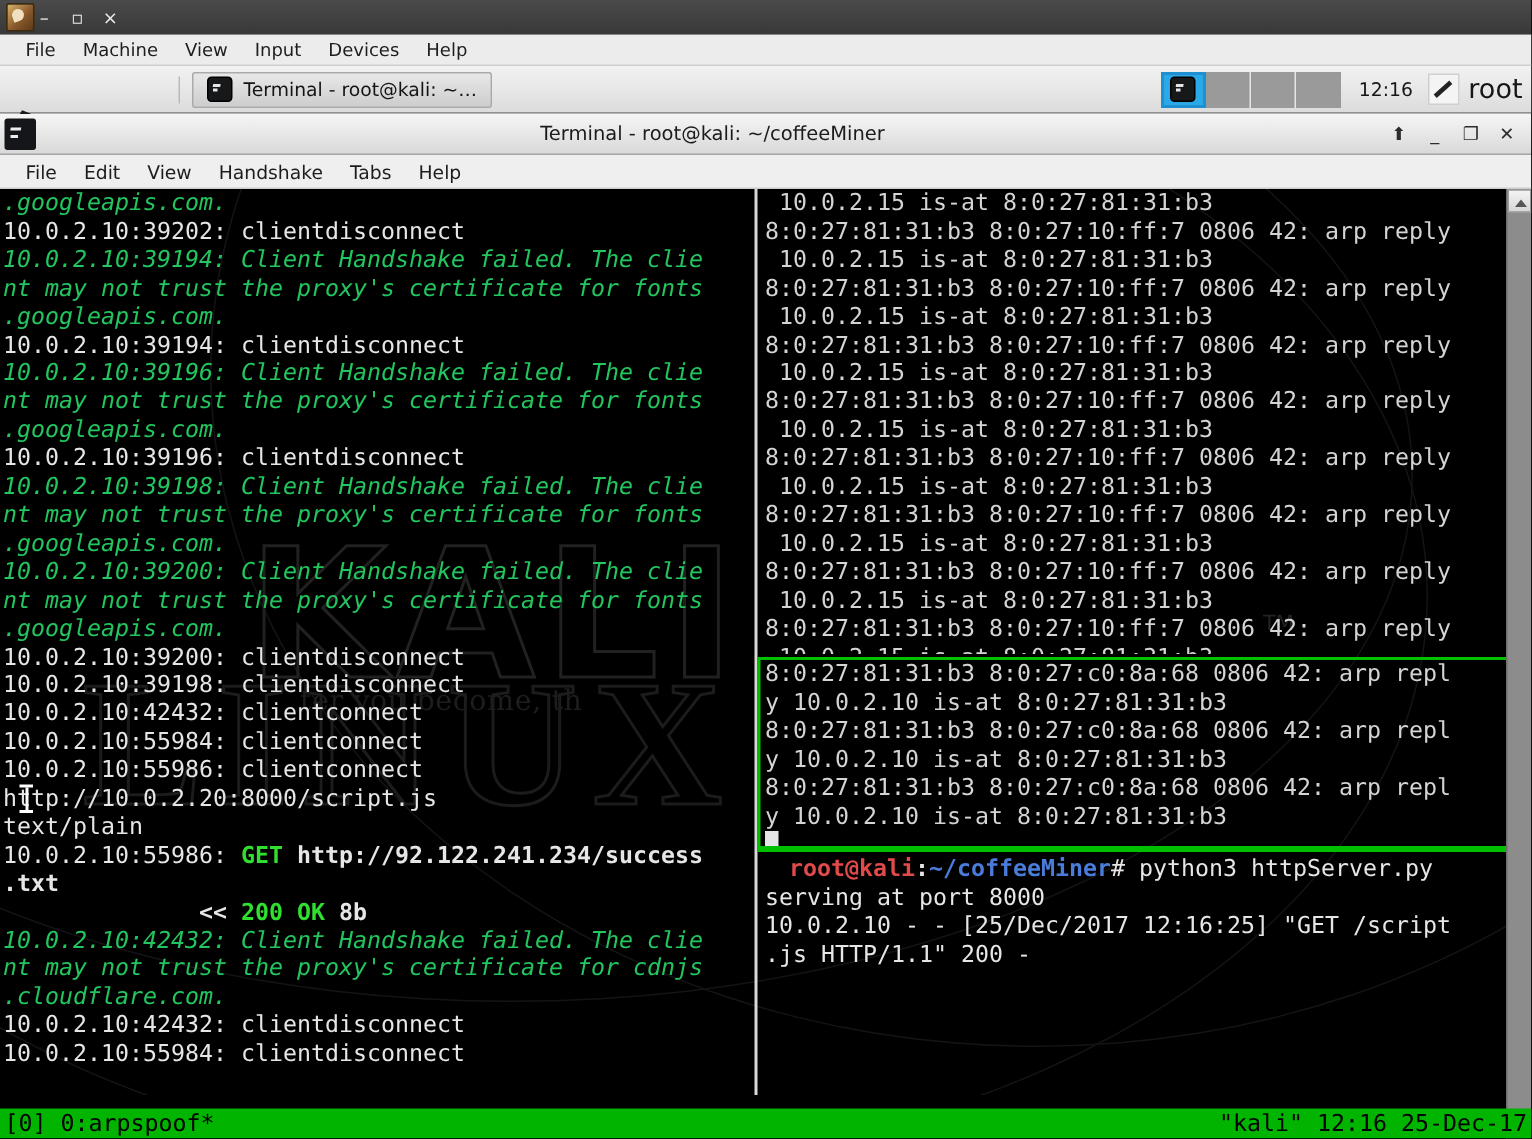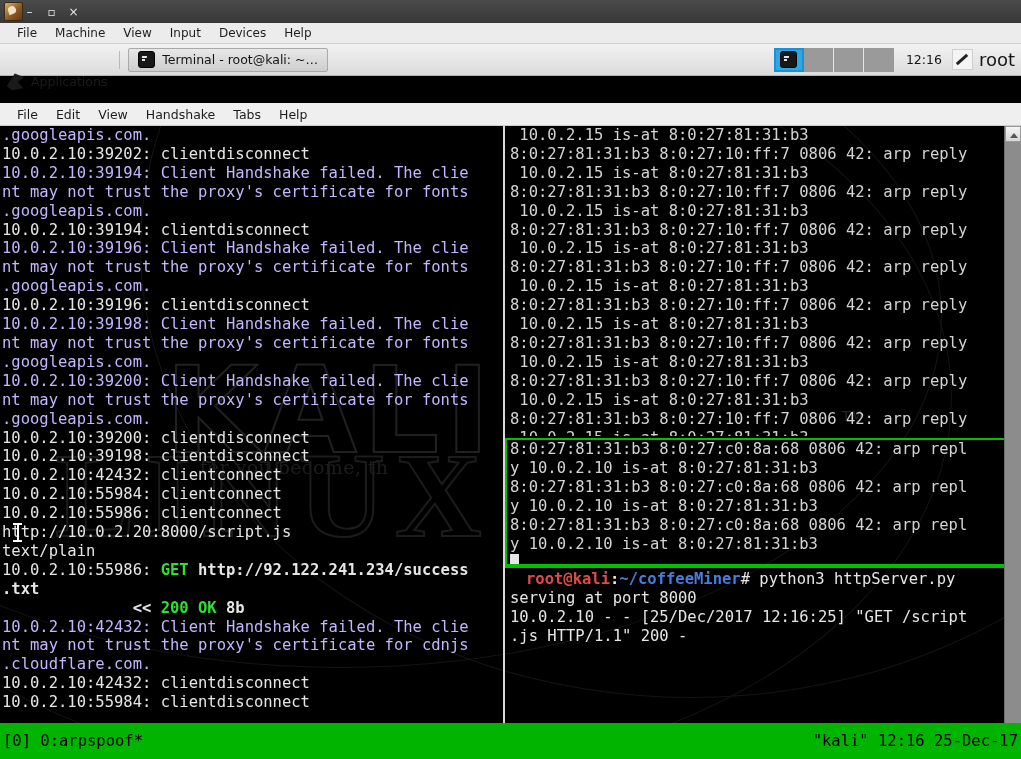--- a/index.html
+++ b/index.html
@@ -179,21 +179,21 @@
   .gdiv-top{position:absolute;left:505px;top:440px;width:499px;height:2px;background:#00c000;}
   .pane-rb{left:507px;top:444px;width:497px;height:160px;padding-left:3px;}
 
   pre.tt{
     margin:0;padding:0;
     font-family:"DejaVu Sans Mono","Liberation Mono",monospace;
     font-size:15.5px;line-height:18.9px;
     color:#d4d4d4;white-space:pre;letter-spacing:0;
   }
   .c-white{color:#e6e6e6;}
-  .c-orange{color:#c4b5fd;}
+  .c-orange{color:#22c55e;font-style:italic;}
   .c-green{color:#2fe02f;}
   .c-red{color:#e04a4a;margin-left:16px;}
   .c-blue{color:#4a7ddb;}
   .c-bold{font-weight:bold;}
   .cursor-block{
     display:inline-block;width:9px;height:16px;background:#e6e6e6;vertical-align:-3px;
   }
 
   
   .term-scroll{
@@ -205,21 +205,21 @@
     background:linear-gradient(to bottom,#f4f4f4,#d6d6d6);
     border:1px solid #9a9a9a;box-sizing:border-box;cursor:default;
   }
   .scroll-up:after{
     content:"";position:absolute;left:4px;top:6px;
     border-left:4px solid transparent;border-right:4px solid transparent;border-bottom:5px solid #555;
   }
 
   
   .tmux-status{
-    position:absolute;left:0;bottom:0;width:1021px;height:36px;
+    position:absolute;left:0;bottom:0;width:1021px;height:20px;
     background:#00b400;display:flex;align-items:center;
     font-family:"DejaVu Sans Mono","Liberation Mono",monospace;
     font-size:15.5px;color:#000;box-sizing:border-box;padding:0 3px;
   }
   .tmux-left{white-space:pre;}
   .tmux-right{margin-left:auto;white-space:pre;}
 
   
   .ibeam{
     position:absolute;left:13px;top:397px;width:9px;height:21px;pointer-events:none;
@@ -274,20 +274,30 @@
       <div class="ws"></div>
       <div class="ws"></div>
     </div>
     <div class="panel-clock">12:16</div>
     <div class="panel-penicon"></div>
     <div class="panel-user">root</div>
   </div>
 
   <div class="term-win">
 
+    <div class="term-titlebar">
+      <div class="term-winicon"></div>
+      <div class="term-wintitle">Terminal - root@kali: ~/coffeeMiner</div>
+      <div class="term-wbtns">
+        <div class="term-wbtn">⬆</div>
+        <div class="term-wbtn">_</div>
+        <div class="term-wbtn">❐</div>
+        <div class="term-wbtn">✕</div>
+      </div>
+    </div>
 
     <div class="term-menubar">
       <div class="term-menu-item">File</div>
       <div class="term-menu-item">Edit</div>
       <div class="term-menu-item">View</div>
       <div class="term-menu-item">Handshake</div>
       <div class="term-menu-item">Tabs</div>
       <div class="term-menu-item">Help</div>
     </div>
 

